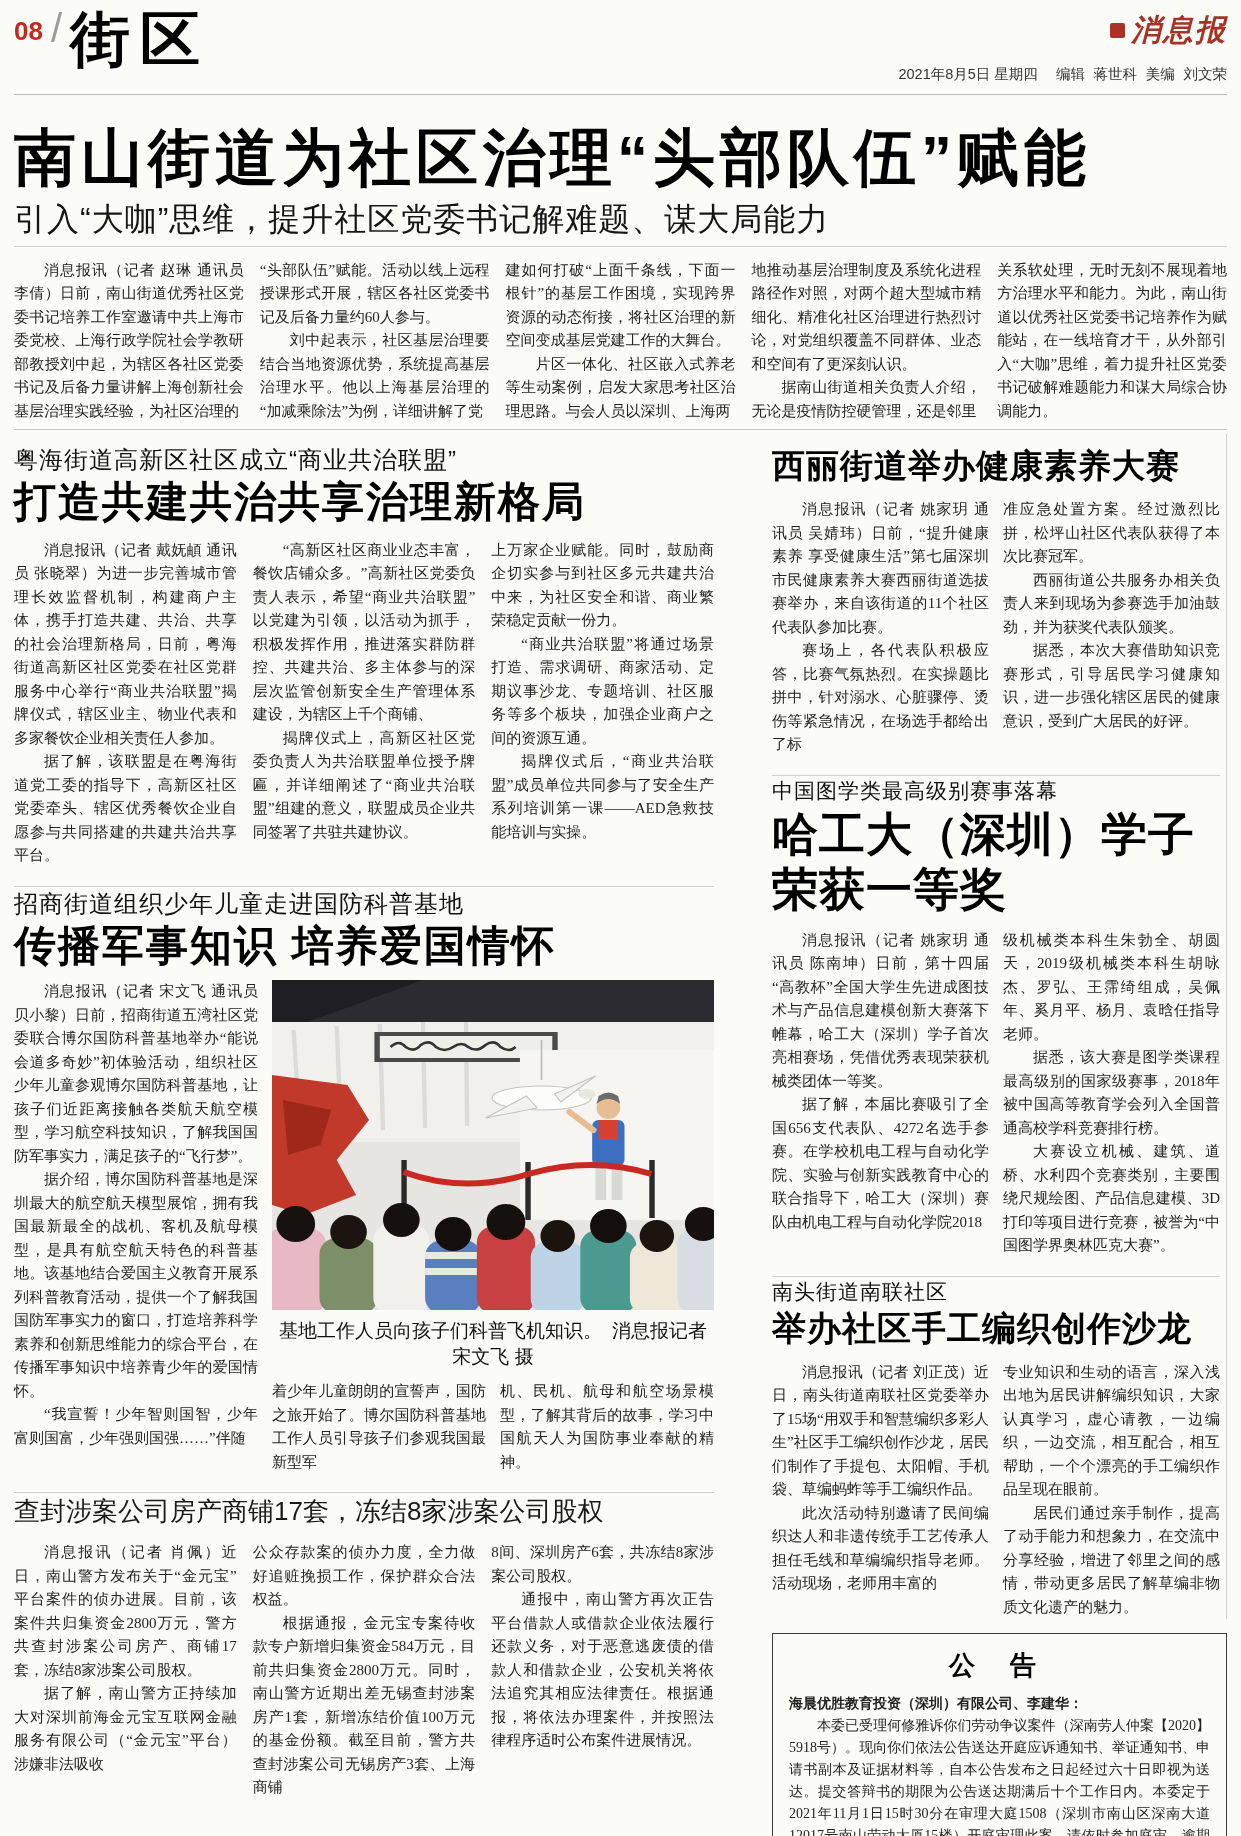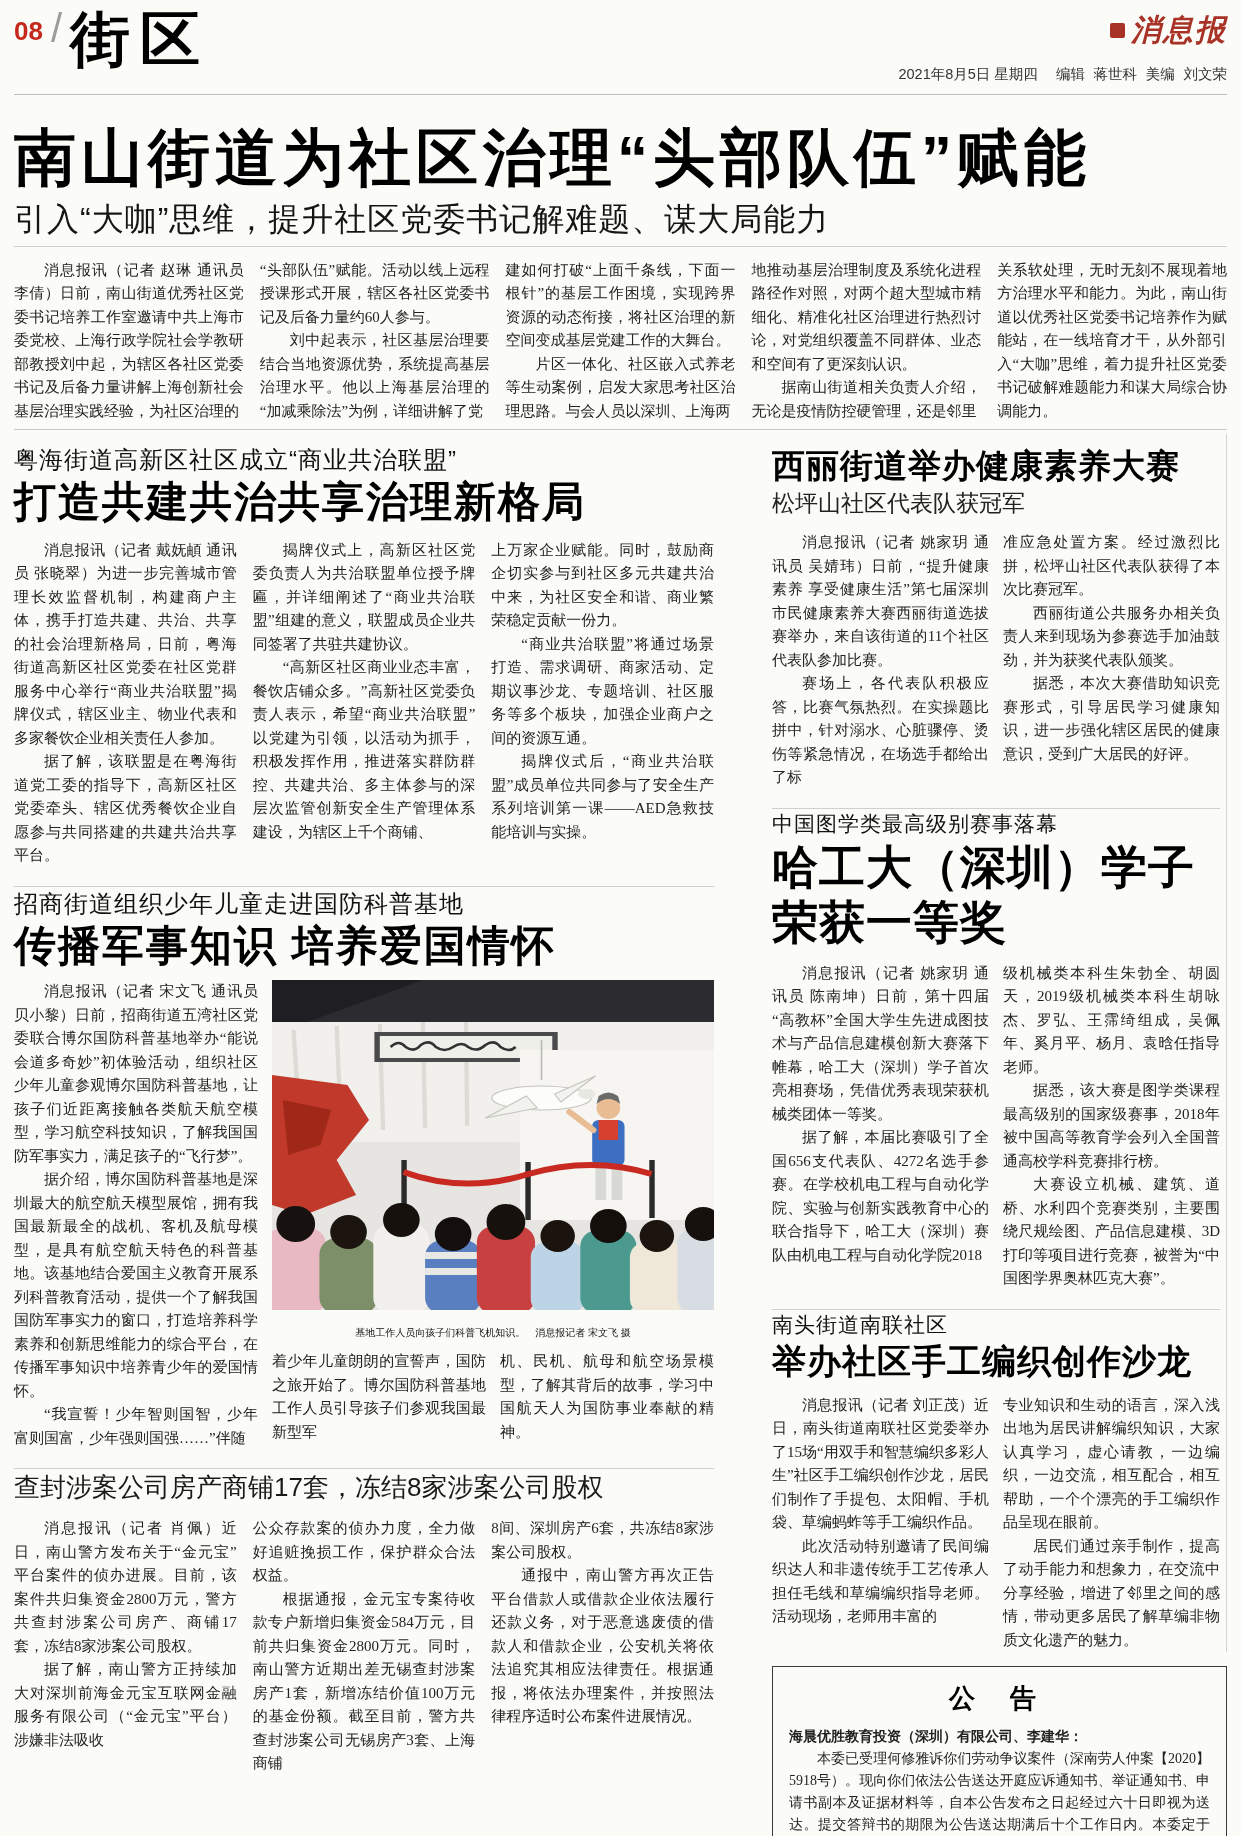--- a/index.html
+++ b/index.html
@@ -43,21 +43,21 @@
   .big-title{font-family:"Liberation Sans",sans-serif;font-weight:900;font-size:42px;line-height:1.15;color:#000;letter-spacing:2px;margin:2px 0 10px 0;}
   .mid-title{font-family:"Liberation Sans",sans-serif;font-weight:900;font-size:33px;line-height:1.2;color:#000;letter-spacing:1px;margin:2px 0 2px 0;}
   .mid-sub{font-family:"Liberation Sans",sans-serif;font-size:23px;font-weight:400;color:#222;margin:0 0 10px 0;}
   .block{padding-top:1px;}
   .block + .block{margin-top:18px;border-top:1px solid #d0d0d0;}
   
   .def-body{display:flex;gap:14px;margin-top:10px;}
   .def-left{width:244px;flex:0 0 auto;}
   .def-right{flex:1 1 auto;min-width:0;}
   .photo{width:100%;height:330px;background:#e2e2e0;overflow:hidden;display:block;}
-  .caption{font-family:"Liberation Sans",sans-serif;font-size:10px;color:#111;margin:16px 0 10px 0;text-align:center;}
+  .caption{font-family:"Liberation Sans",sans-serif;font-size:19px;color:#111;margin:8px 0 10px 0;text-align:center;}
   .caption .credit{margin-left:10px;}
   .def-cols{display:flex;gap:14px;}
   
   .police-title{font-family:"Liberation Sans",sans-serif;font-weight:900;font-size:40px;letter-spacing:2px;color:#000;margin:6px 0 4px 0;}
   .police-sub{font-family:"Liberation Sans",sans-serif;font-size:26px;font-weight:400;color:#1a1a1a;margin:0 0 12px 0;}
   
   .notice{border:1px solid #3a3a3a;margin-top:14px;padding:12px 16px 14px 16px;height:258px;box-sizing:content-box;}
   .notice-title{font-family:"Liberation Sans",sans-serif;text-align:center;font-size:26px;font-weight:700;letter-spacing:14px;margin:2px 0 10px 0;color:#000;}
   .notice p{font-size:14px;line-height:22px;}
   .notice .addr{font-weight:700;text-indent:0;}
@@ -116,22 +116,22 @@
 
       <div class="block" style="padding-top:10px;">
         <div class="kicker">粤海街道高新区社区成立“商业共治联盟”</div>
         <div class="big-title">打造共建共治共享治理新格局</div>
         <div class="cols">
           <div class="col">
             <p class="p">消息报讯（记者 戴妩頔 通讯员 张晓翠）为进一步完善城市管理长效监督机制，构建商户主体，携手打造共建、共治、共享的社会治理新格局，日前，粤海街道高新区社区党委在社区党群服务中心举行“商业共治联盟”揭牌仪式，辖区业主、物业代表和多家餐饮企业相关责任人参加。</p>
             <p class="p">据了解，该联盟是在粤海街道党工委的指导下，高新区社区党委牵头、辖区优秀餐饮企业自愿参与共同搭建的共建共治共享平台。</p>
           </div>
           <div class="col">
+            <p class="p">“高新区社区商业业态丰富，餐饮店铺众多。”高新社区党委负责人表示，希望“商业共治联盟”以党建为引领，以活动为抓手，积极发挥作用，推进落实群防群控、共建共治、多主体参与的深层次监管创新安全生产管理体系建设，为辖区上千个商铺、</p>
             <p class="p">揭牌仪式上，高新区社区党委负责人为共治联盟单位授予牌匾，并详细阐述了“商业共治联盟”组建的意义，联盟成员企业共同签署了共驻共建协议。</p>
-            <p class="p">“高新区社区商业业态丰富，餐饮店铺众多。”高新社区党委负责人表示，希望“商业共治联盟”以党建为引领，以活动为抓手，积极发挥作用，推进落实群防群控、共建共治、多主体参与的深层次监管创新安全生产管理体系建设，为辖区上千个商铺、</p>
           </div>
           <div class="col">
             <p class="p cont">上万家企业赋能。同时，鼓励商企切实参与到社区多元共建共治中来，为社区安全和谐、商业繁荣稳定贡献一份力。</p>
             <p class="p">“商业共治联盟”将通过场景打造、需求调研、商家活动、定期议事沙龙、专题培训、社区服务等多个板块，加强企业商户之间的资源互通。</p>
             <p class="p">揭牌仪式后，“商业共治联盟”成员单位共同参与了安全生产系列培训第一课——AED急救技能培训与实操。</p>
           </div>
         </div>
       </div>
 
       <div class="block">
@@ -258,21 +258,20 @@
           </div>
         </div>
       </div>
     </div>
 
     <div class="right-region">
       <div class="right-upper">
 
         <div class="block" style="padding-top:10px;">
           <div class="mid-title">西丽街道举办健康素养大赛</div>
-          <div class="mid-sub">松坪山社区代表队获冠军</div>
           <div class="cols" style="gap:14px;">
             <div class="col">
               <p class="p">消息报讯（记者 姚家玥 通讯员 吴婧玮）日前，“提升健康素养 享受健康生活”第七届深圳市民健康素养大赛西丽街道选拔赛举办，来自该街道的11个社区代表队参加比赛。</p>
               <p class="p">赛场上，各代表队积极应答，比赛气氛热烈。在实操题比拼中，针对溺水、心脏骤停、烫伤等紧急情况，在场选手都给出了标</p>
             </div>
             <div class="col">
               <p class="p cont">准应急处置方案。经过激烈比拼，松坪山社区代表队获得了本次比赛冠军。</p>
               <p class="p">西丽街道公共服务办相关负责人来到现场为参赛选手加油鼓劲，并为获奖代表队颁奖。</p>
               <p class="p">据悉，本次大赛借助知识竞赛形式，引导居民学习健康知识，进一步强化辖区居民的健康意识，受到广大居民的好评。</p>
             </div>

